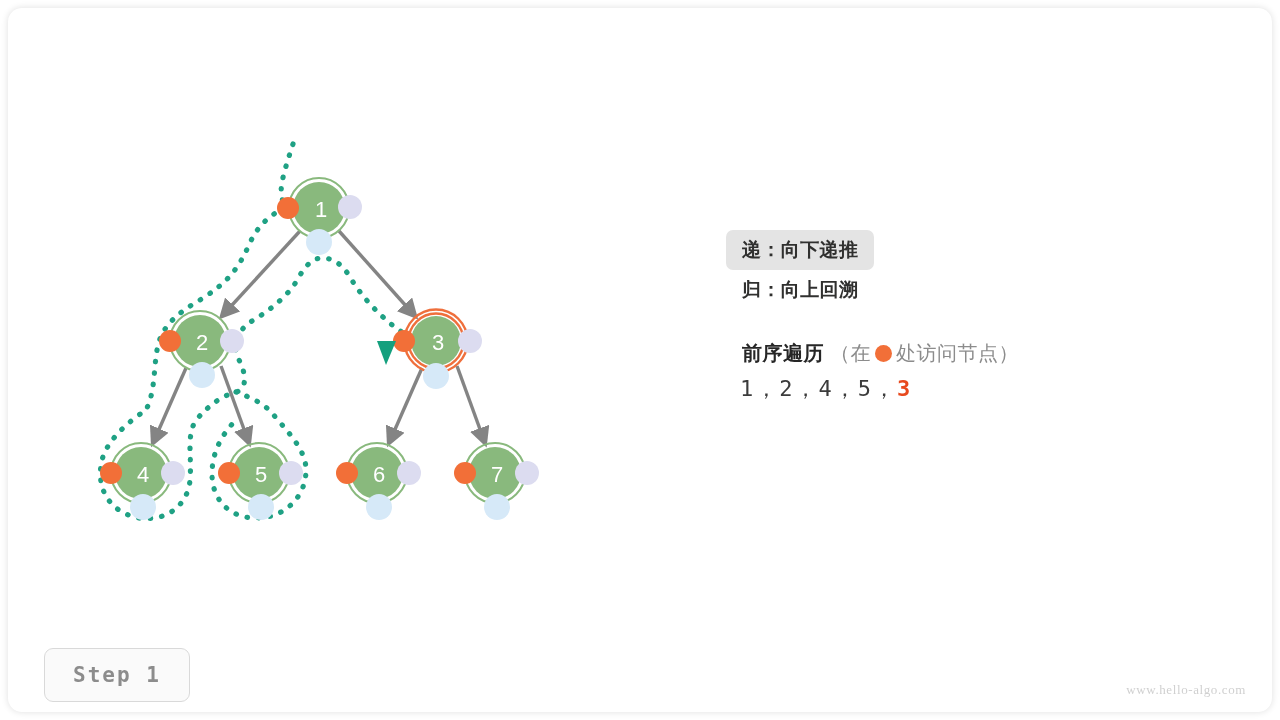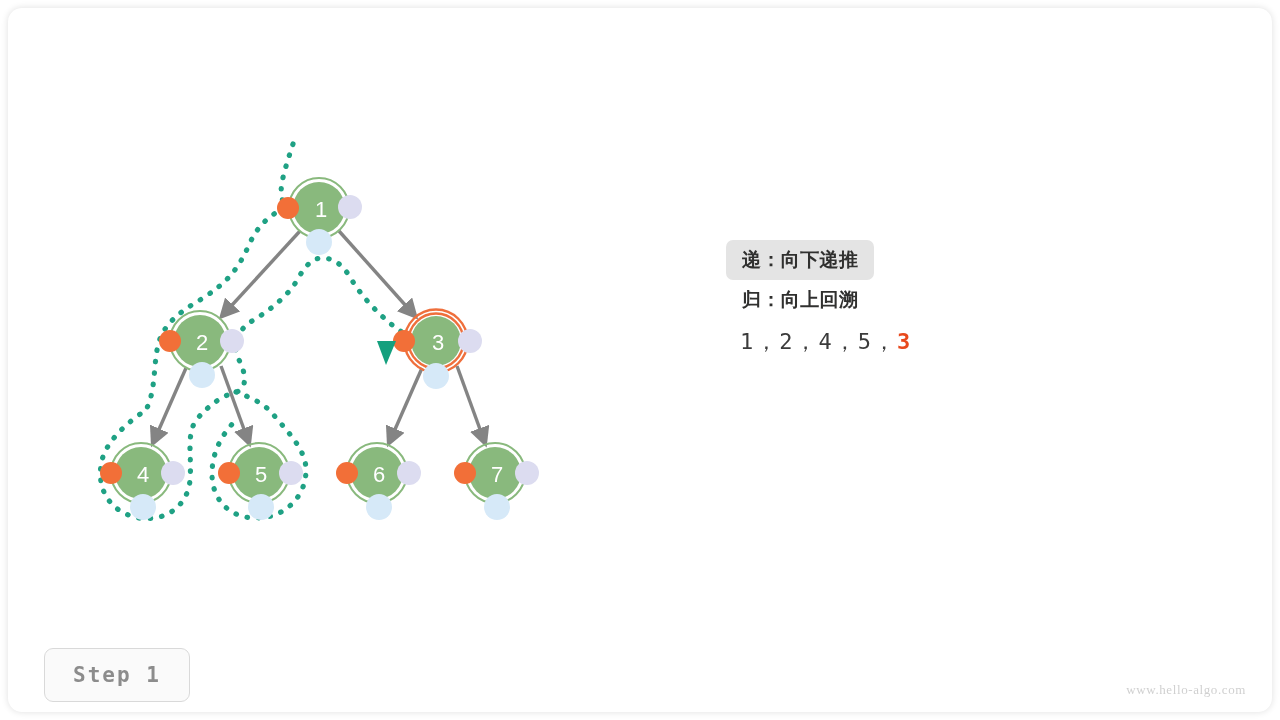--- a/index.html
+++ b/index.html
@@ -50,21 +50,20 @@
     font-weight: bold;
     line-height: 1;
     margin-bottom: 0;
     letter-spacing: 0.4px;
   }
   .legend-hl {
     display: inline-block;
     background: #e4e4e4;
     border-radius: 7px;
     padding: 10px 16px 11px 16px;
-    margin-top: 10px;
   }
   .legend-plain {
     display: inline-block;
     padding: 10px 16px 11px 16px;
   }
   .trav-title {
     margin-top: 30px;
     font-size: 20px;
     font-weight: bold;
     color: #262626;
@@ -251,20 +250,23 @@
     </svg>
 
     <div class="panel">
       <div class="legend-row">
         <span class="legend-hl">递：向下递推</span>
       </div>
       <div class="legend-row">
         <span class="legend-plain">归：向上回溯</span>
       </div>
 
+      <div class="trav-title">
+        <span>前序遍历</span><span class="paren">&nbsp;<span>（在</span><span class="inline-dot"></span><span>处访问节点）</span></span>
+      </div>
 
       <div class="seq">
         <span>1，2，4，5，</span><span class="cur">3</span>
       </div>
     </div>
 
     <div class="step-chip">Step 1</div>
 
     <div class="watermark">www.hello-algo.com</div>
 

